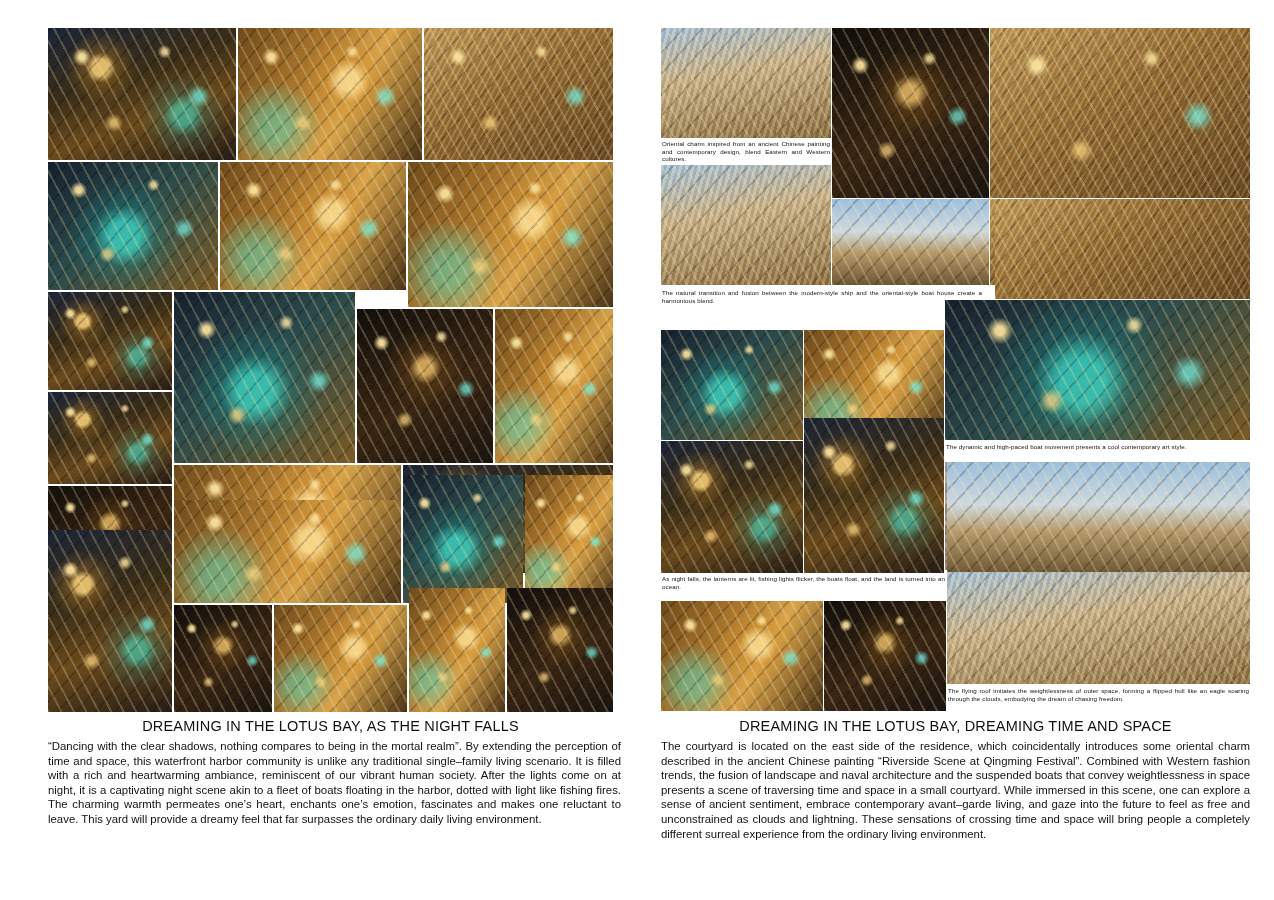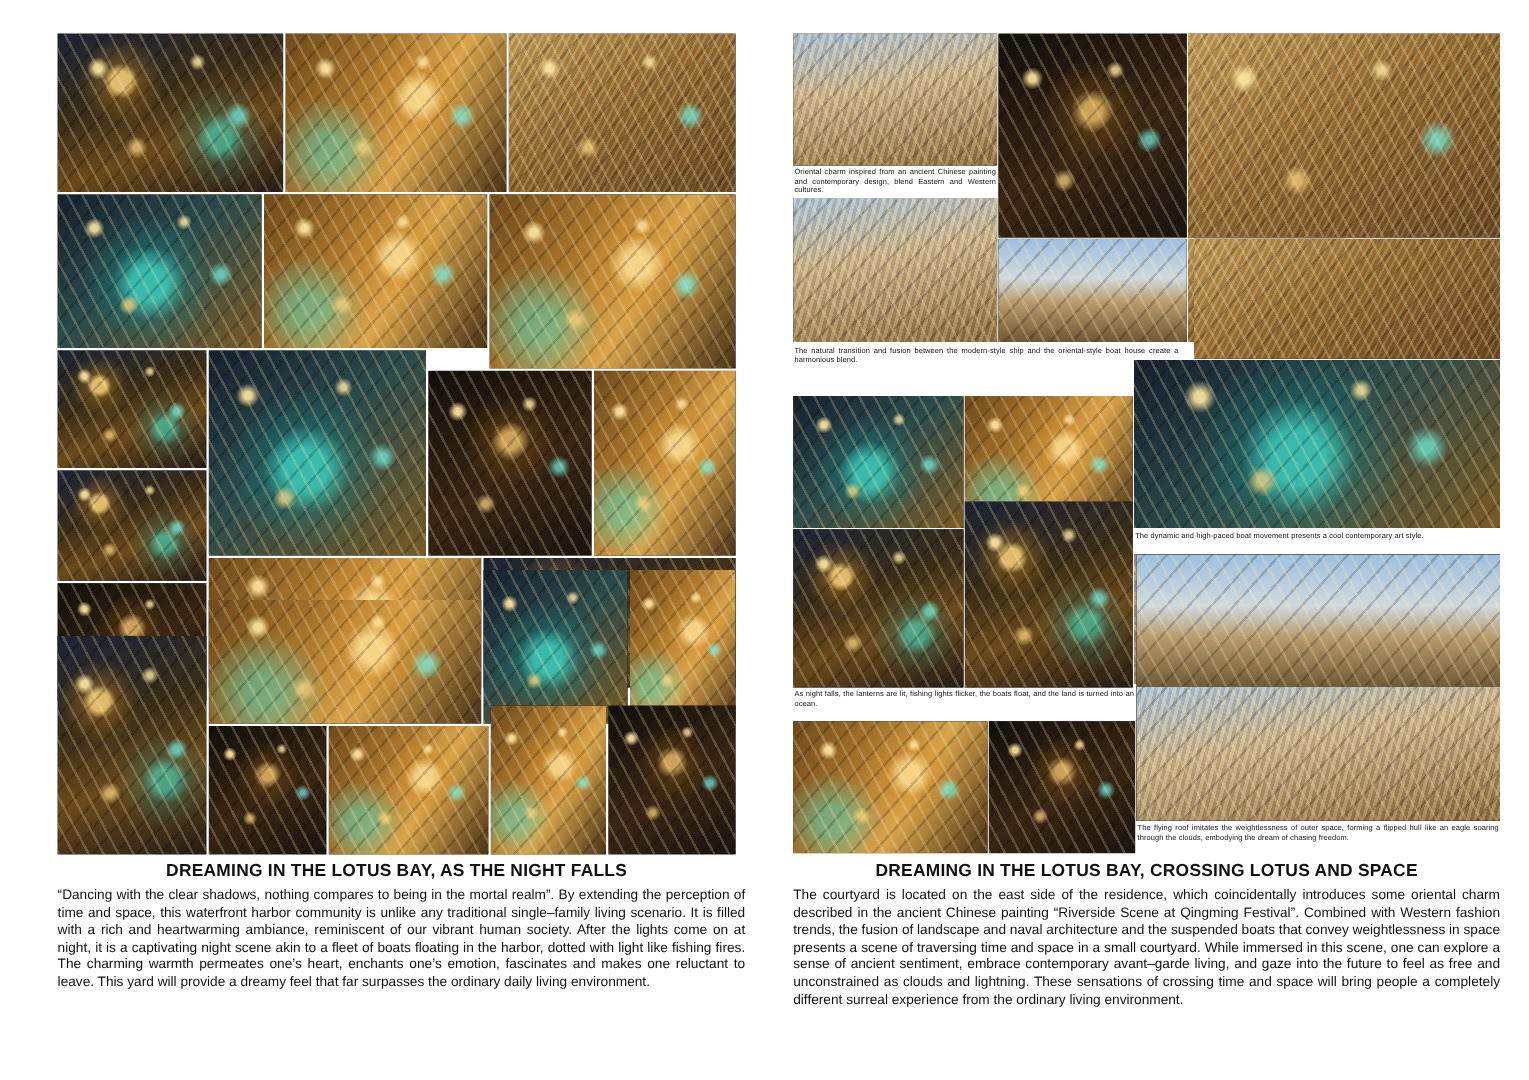--- a/index.html
+++ b/index.html
@@ -47,21 +47,21 @@
     letter-spacing: 0.1px;
     text-align: justify;
     padding: 1px 1px 0 1px;
     box-sizing: border-box;
   }
 
   
   .title {
     position: absolute;
     font-size: 14.5px;
-    font-weight: bold;
+    font-weight: normal;
     letter-spacing: 0.2px;
     text-align: center;
     color: #111;
   }
   .body {
     position: absolute;
     font-size: 11.4px;
     line-height: 14.6px;
     text-align: justify;
     color: #111;
@@ -340,17 +340,17 @@
     <div class="ph" style="left:310px; top:462px; width:303px; height:112px;">
       <div class="inner t-day"></div>
         <div class="overlay-beams"></div>
     </div>
     <div class="ph" style="left:310px; top:572px; width:303px; height:112px;">
       <div class="inner t-daywood"></div>
         <div class="overlay-beams"></div>
     </div>
     <div class="cap" style="left:310px; top:686px; width:303px; height:26px;">The flying roof imitates the weightlessness of outer space, forming a flipped hull like an eagle soaring through the clouds, embodying the dream of chasing freedom.</div>
 
-    <div class="title" style="left:24px; top:718px; width:589px;">DREAMING IN THE LOTUS BAY, CROSSING LOTUS AND SPACE</div>
+    <div class="title" style="left:24px; top:718px; width:589px;">DREAMING IN THE LOTUS BAY, DREAMING TIME AND SPACE</div>
     <div class="body" style="left:24px; top:739px; width:589px;">The courtyard is located on the east side of the residence, which coincidentally introduces some oriental charm described in the ancient Chinese painting “Riverside Scene at Qingming Festival”. Combined with Western fashion trends, the fusion of landscape and naval architecture and the suspended boats that convey weightlessness in space presents a scene of traversing time and space in a small courtyard. While immersed in this scene, one can explore a sense of ancient sentiment, embrace contemporary avant–garde living, and gaze into the future to feel as free and unconstrained as clouds and lightning. These sensations of crossing time and space will bring people a completely different surreal experience from the ordinary living environment.</div>
   </div>
 
 </div>
 
 </body></html>

